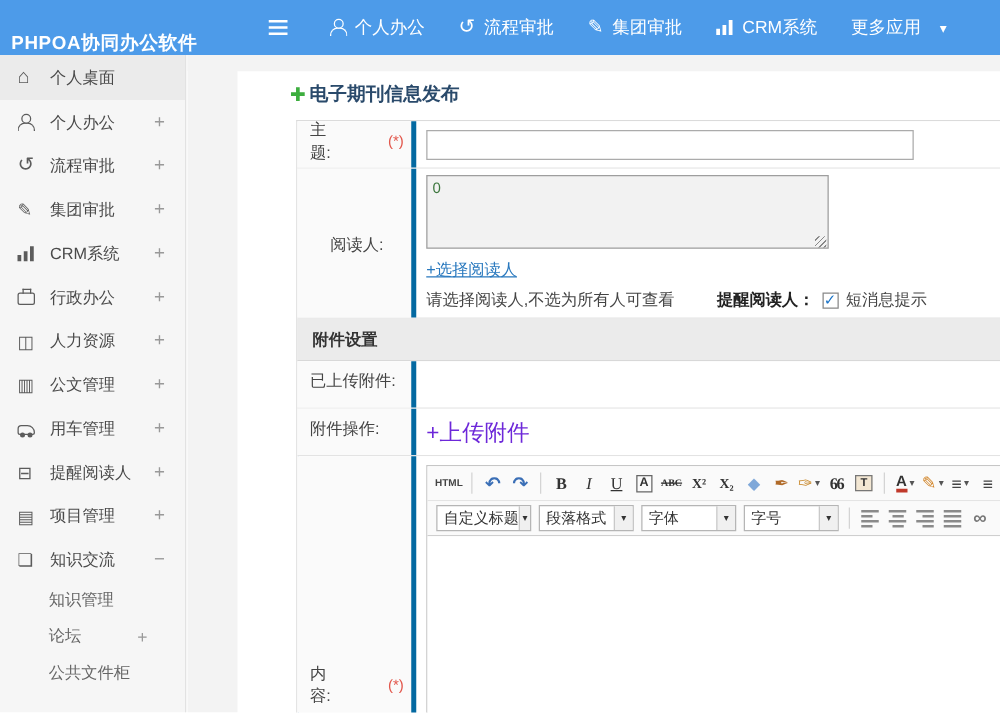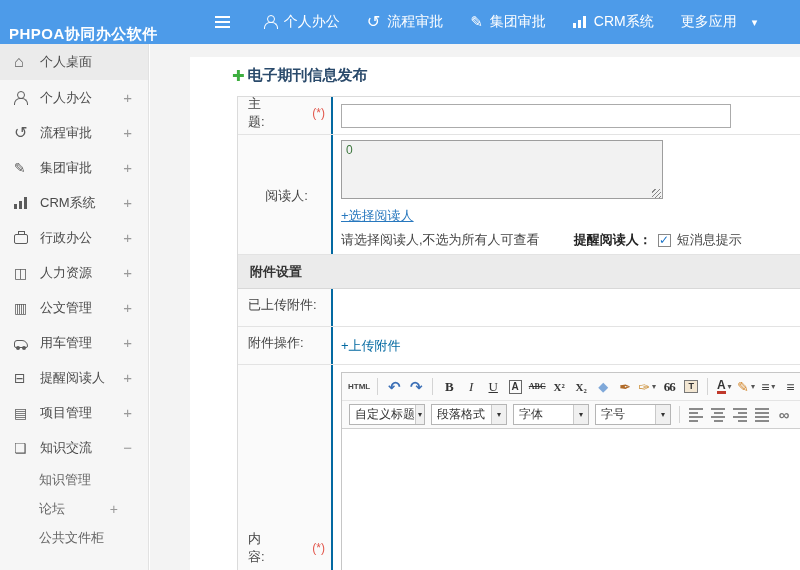--- a/index.html
+++ b/index.html
@@ -52,33 +52,33 @@
   .content { position:absolute; top:44px; left:150px; right:0; bottom:0; background:#fff; }
   .content::before { content:""; position:absolute; top:0; left:0; right:0; height:13px; background:#F3F3F3; }
   .content::after { content:""; position:absolute; top:0; left:0; width:40px; bottom:0; background:#F3F3F3; }
   .page-title { position:absolute; top:22px; left:82px; font-size:15px; font-weight:bold; color:#2A4A6B;
                 display:flex; align-items:center; gap:3px; }
   .plus-ic { color:#3DAE3F; font-size:15px; font-weight:bold; }
 
   .ftable { position:absolute; top:52px; left:87px; width:1000px; border:1px solid #DBDBDB; border-bottom:none;
             font-size:13px; color:#333; }
   .frow { display:flex; border-bottom:1px solid #E3E3E3; background:#fff; }
-  .flabel { width:95px; flex:none; background:#FAFAFA; border-right:2px solid #0369a1;
+  .flabel { width:95px; flex:none; background:#FAFAFA; border-right:4px solid #0369a1;
             padding:9px 6px 6px 10px; color:#444;gap:32px; }
   .fvalue { flex:1; padding:5px 8px; }
   .req { color:#E2574C; margin-left:4px; font-size:12px; }
   .inp-subject { width:390px; height:24px; border:1px solid #ABABAB; background:#fff; padding:0 4px; font-size:13px; }
   .ta-readers { width:322px; height:59px; border:1px solid #9E9E9E; background:#F2F2F2; resize:none;
                 font-size:12px; color:#3C763D; padding:2px 4px; position:relative;
                 font-family:"Liberation Sans","DejaVu Sans",sans-serif; }
   .ta-wrap { position:relative; display:inline-block; }
   .ta-grip { position:absolute; right:2px; bottom:4px; width:9px; height:9px;
              background:repeating-linear-gradient(135deg,transparent 0 2px,#888 2px 3px); pointer-events:none; }
   a.lnk { color:#2878BE; text-decoration:underline; font-size:13px; cursor:pointer; }
-  a.lnk2 { color:#0369a1; text-decoration:none; font-size:13px; cursor:pointer; }
+  a.lnk2 { color:#6d28d9; text-decoration:none; font-size:18px; cursor:pointer; }
   .sel-link { display:block; margin:5px 0 2px; }
   .hint-line { display:flex; align-items:center; gap:4px; margin-top:6px; color:#444; }
   .hint-bold { font-weight:bold; color:#222; margin-left:30px; }
   .cbx { width:13px; height:13px; border:1px solid #888; background:#fff; display:inline-flex;
          align-items:center; justify-content:center; color:#1A73C7; font-size:12px; font-weight:bold;
          line-height:10px; cursor:pointer; margin:0 2px; }
   .fsection { height:34px; line-height:33px; background:#EBEBEB; border-bottom:1px solid #D8D8D8;
               font-weight:bold; padding-left:12px; color:#333; }
   .row-subject .flabel { display:flex; align-items:center; padding-top:0; }
   .row-subject { height:38px; } .row-subject .fvalue{ display:flex; align-items:center; }

